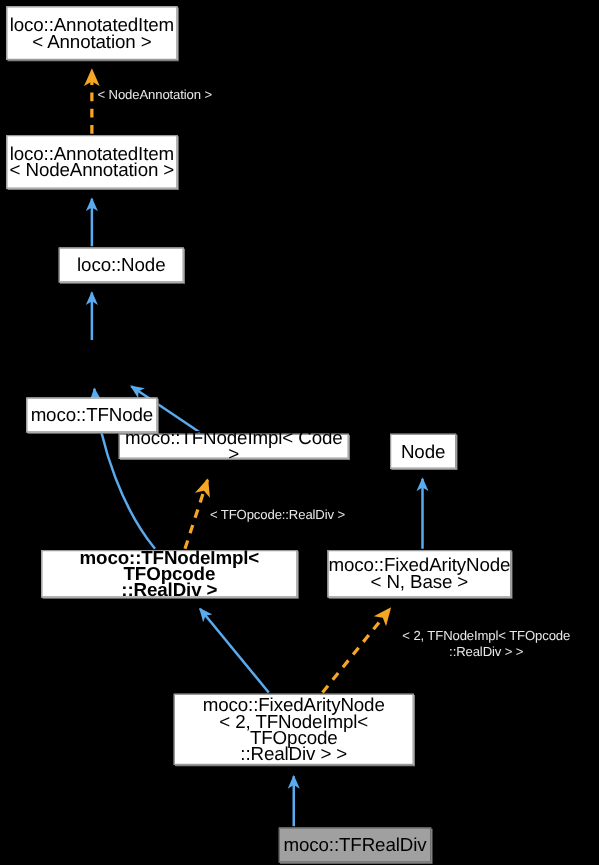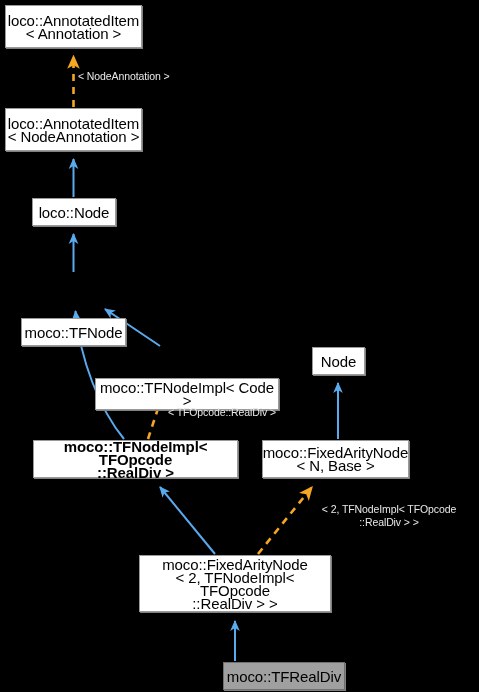--- a/index.html
+++ b/index.html
@@ -111,25 +111,25 @@
       <line x1="235" y1="661" x2="235" y2="621" stroke="#5aaaee" stroke-width="2" marker-end="url(#arrow-blue)"></line>
     </g>
   </svg>
 
   <div class="node-box" style="left:5px; top:5px; width:137px; height:43px;">loco::AnnotatedItem
 &lt; Annotation &gt;</div>
 
   <div class="node-box" style="left:5px; top:108px; width:137px; height:43px;">loco::AnnotatedItem
 &lt; NodeAnnotation &gt;</div>
 
-  <div class="node-box" style="left:32px; top:198px; width:84px; height:28px;">loco::Node</div>
+  <div class="node-box" style="left:47px; top:198px; width:100px; height:28px;">loco::Node</div>
 
   <div class="node-box" style="left:21px; top:273px; width:105px; height:28px;margin-top:45px;">moco::TFNode</div>
 
-  <div class="node-box" style="left:95px; top:347px; width:184px; height:32px;margin-top:31px;">moco::TFNodeImpl&lt; Code &gt;</div>
+  <div class="node-box" style="left:95px; top:347px; width:184px; height:20px;">moco::TFNodeImpl&lt; Code &gt;</div>
 
   <div class="node-box" style="left:312px; top:347px; width:53px; height:28px;">Node</div>
 
   <div class="node-box" style="left:33px; top:440px; width:205px; height:38px;font-weight:bold;">moco::TFNodeImpl&lt; TFOpcode
 ::RealDiv &gt;</div>
 
   <div class="node-box" style="left:262px; top:440px; width:147px; height:38px;">moco::FixedArityNode
 &lt; N, Base &gt;</div>
 
   <div class="node-box" style="left:139px; top:555px; width:192px; height:57px;">moco::FixedArityNode

